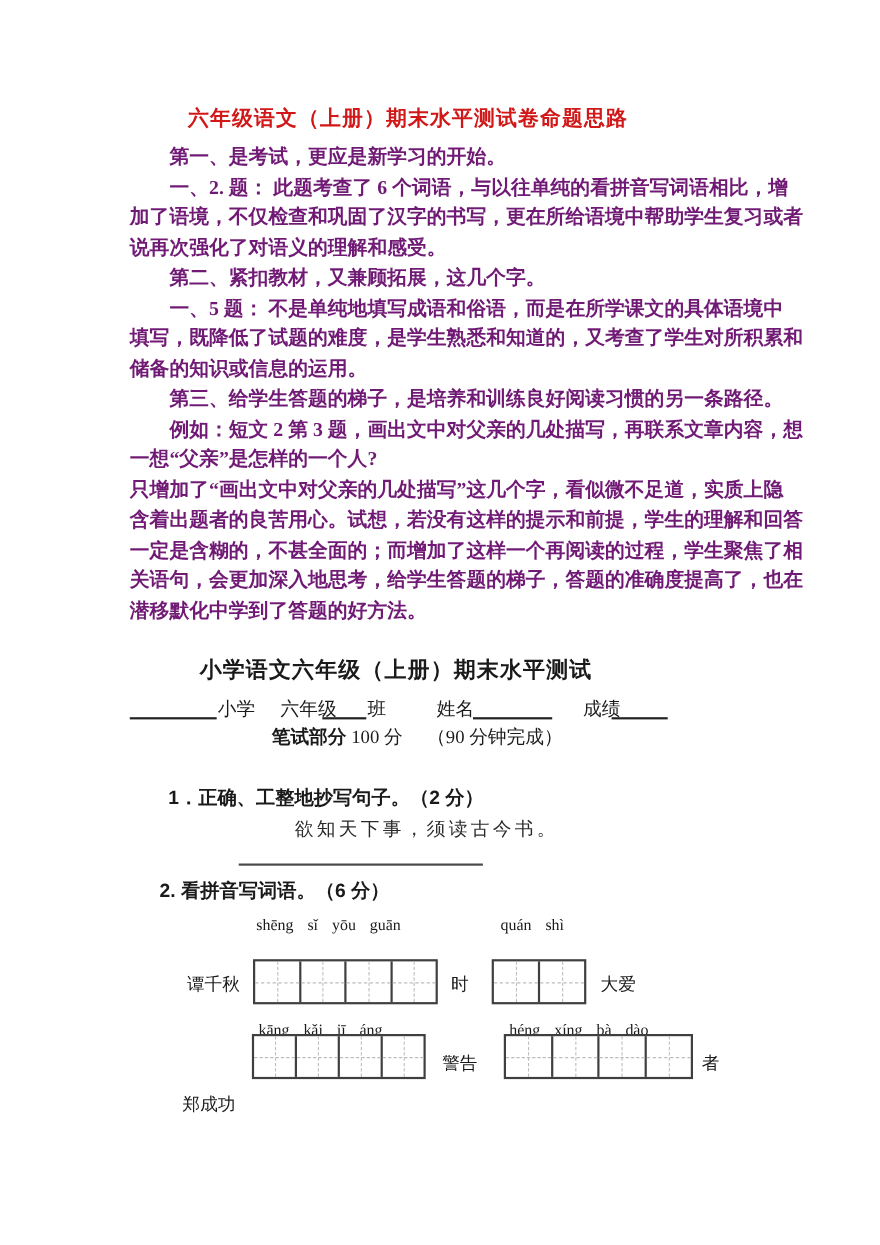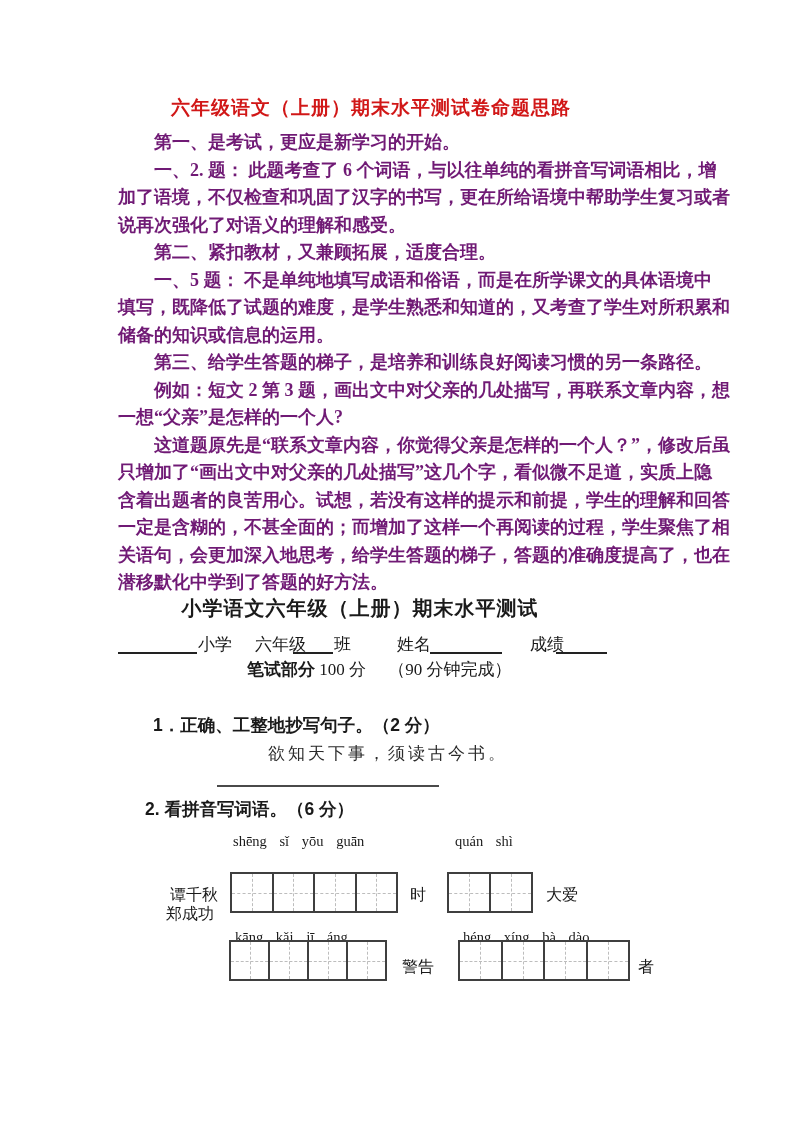--- a/index.html
+++ b/index.html
@@ -61,28 +61,27 @@
 <body>
 
 <div id="page">
 
   <div class="red-title">六年级语文（上册）期末水平测试卷命题思路</div>
   <div class="red-body">
     <div class="line ind">第一、是考试，更应是新学习的开始。</div>
     <div class="line ind">一、2. 题： 此题考查了 6 个词语，与以往单纯的看拼音写词语相比，增</div>
     <div class="line">加了语境，不仅检查和巩固了汉字的书写，更在所给语境中帮助学生复习或者</div>
     <div class="line">说再次强化了对语义的理解和感受。</div>
-    <div class="line ind">第二、紧扣教材，又兼顾拓展，适度合理。</div>
+    <div class="line ind">第二、紧扣教材，又兼顾拓展，这几个字。</div>
     <div class="line ind">一、5 题：    不是单纯地填写成语和俗语，而是在所学课文的具体语境中</div>
     <div class="line">填写，既降低了试题的难度，是学生熟悉和知道的，又考查了学生对所积累和</div>
     <div class="line">储备的知识或信息的运用。</div>
     <div class="line ind">第三、给学生答题的梯子，是培养和训练良好阅读习惯的另一条路径。</div>
     <div class="line ind">例如：短文 2 第 3 题，画出文中对父亲的几处描写，再联系文章内容，想</div>
     <div class="line">一想“父亲”是怎样的一个人?</div>
-    <div class="line ind">这道题原先是“联系文章内容，你觉得父亲是怎样的一个人？”，修改后虽</div>
     <div class="line">只增加了“画出文中对父亲的几处描写”这几个字，看似微不足道，实质上隐</div>
     <div class="line">含着出题者的良苦用心。试想，若没有这样的提示和前提，学生的理解和回答</div>
     <div class="line">一定是含糊的，不甚全面的；而增加了这样一个再阅读的过程，学生聚焦了相</div>
     <div class="line">关语句，会更加深入地思考，给学生答题的梯子，答题的准确度提高了，也在</div>
     <div class="line">潜移默化中学到了答题的好方法。</div>
   </div>
 
   <div class="test-title">小学语文六年级（上册）期末水平测试</div>
 
   <span class="blank" style="left:118px;width:79px;"></span>
@@ -123,21 +122,21 @@
   </div>
   <div class="glabel" style="left:546px;top:885px;">大爱</div>
 
   <div class="pinyin-clip" style="left:235px;top:929px;width:160px;">
     <div class="pinyin">kāng kǎi jī áng</div>
   </div>
   <div class="pinyin-clip" style="left:463px;top:929px;width:170px;">
     <div class="pinyin">héng xíng bà dào</div>
   </div>
 
-  <div class="glabel" style="left:166px;top:904px;">郑成功</div>
+  <div class="glabel" style="left:166px;top:994px;">郑成功</div>
   <div class="tzg" style="left:229px;top:940px;width:158px;height:41px;">
     <div class="cell"></div>
     <div class="cell"></div>
     <div class="cell"></div>
     <div class="cell"></div>
   </div>
   <div class="glabel" style="left:402px;top:957px;">警告</div>
   <div class="tzg" style="left:458px;top:940px;width:172px;height:41px;">
     <div class="cell"></div>
     <div class="cell"></div>

